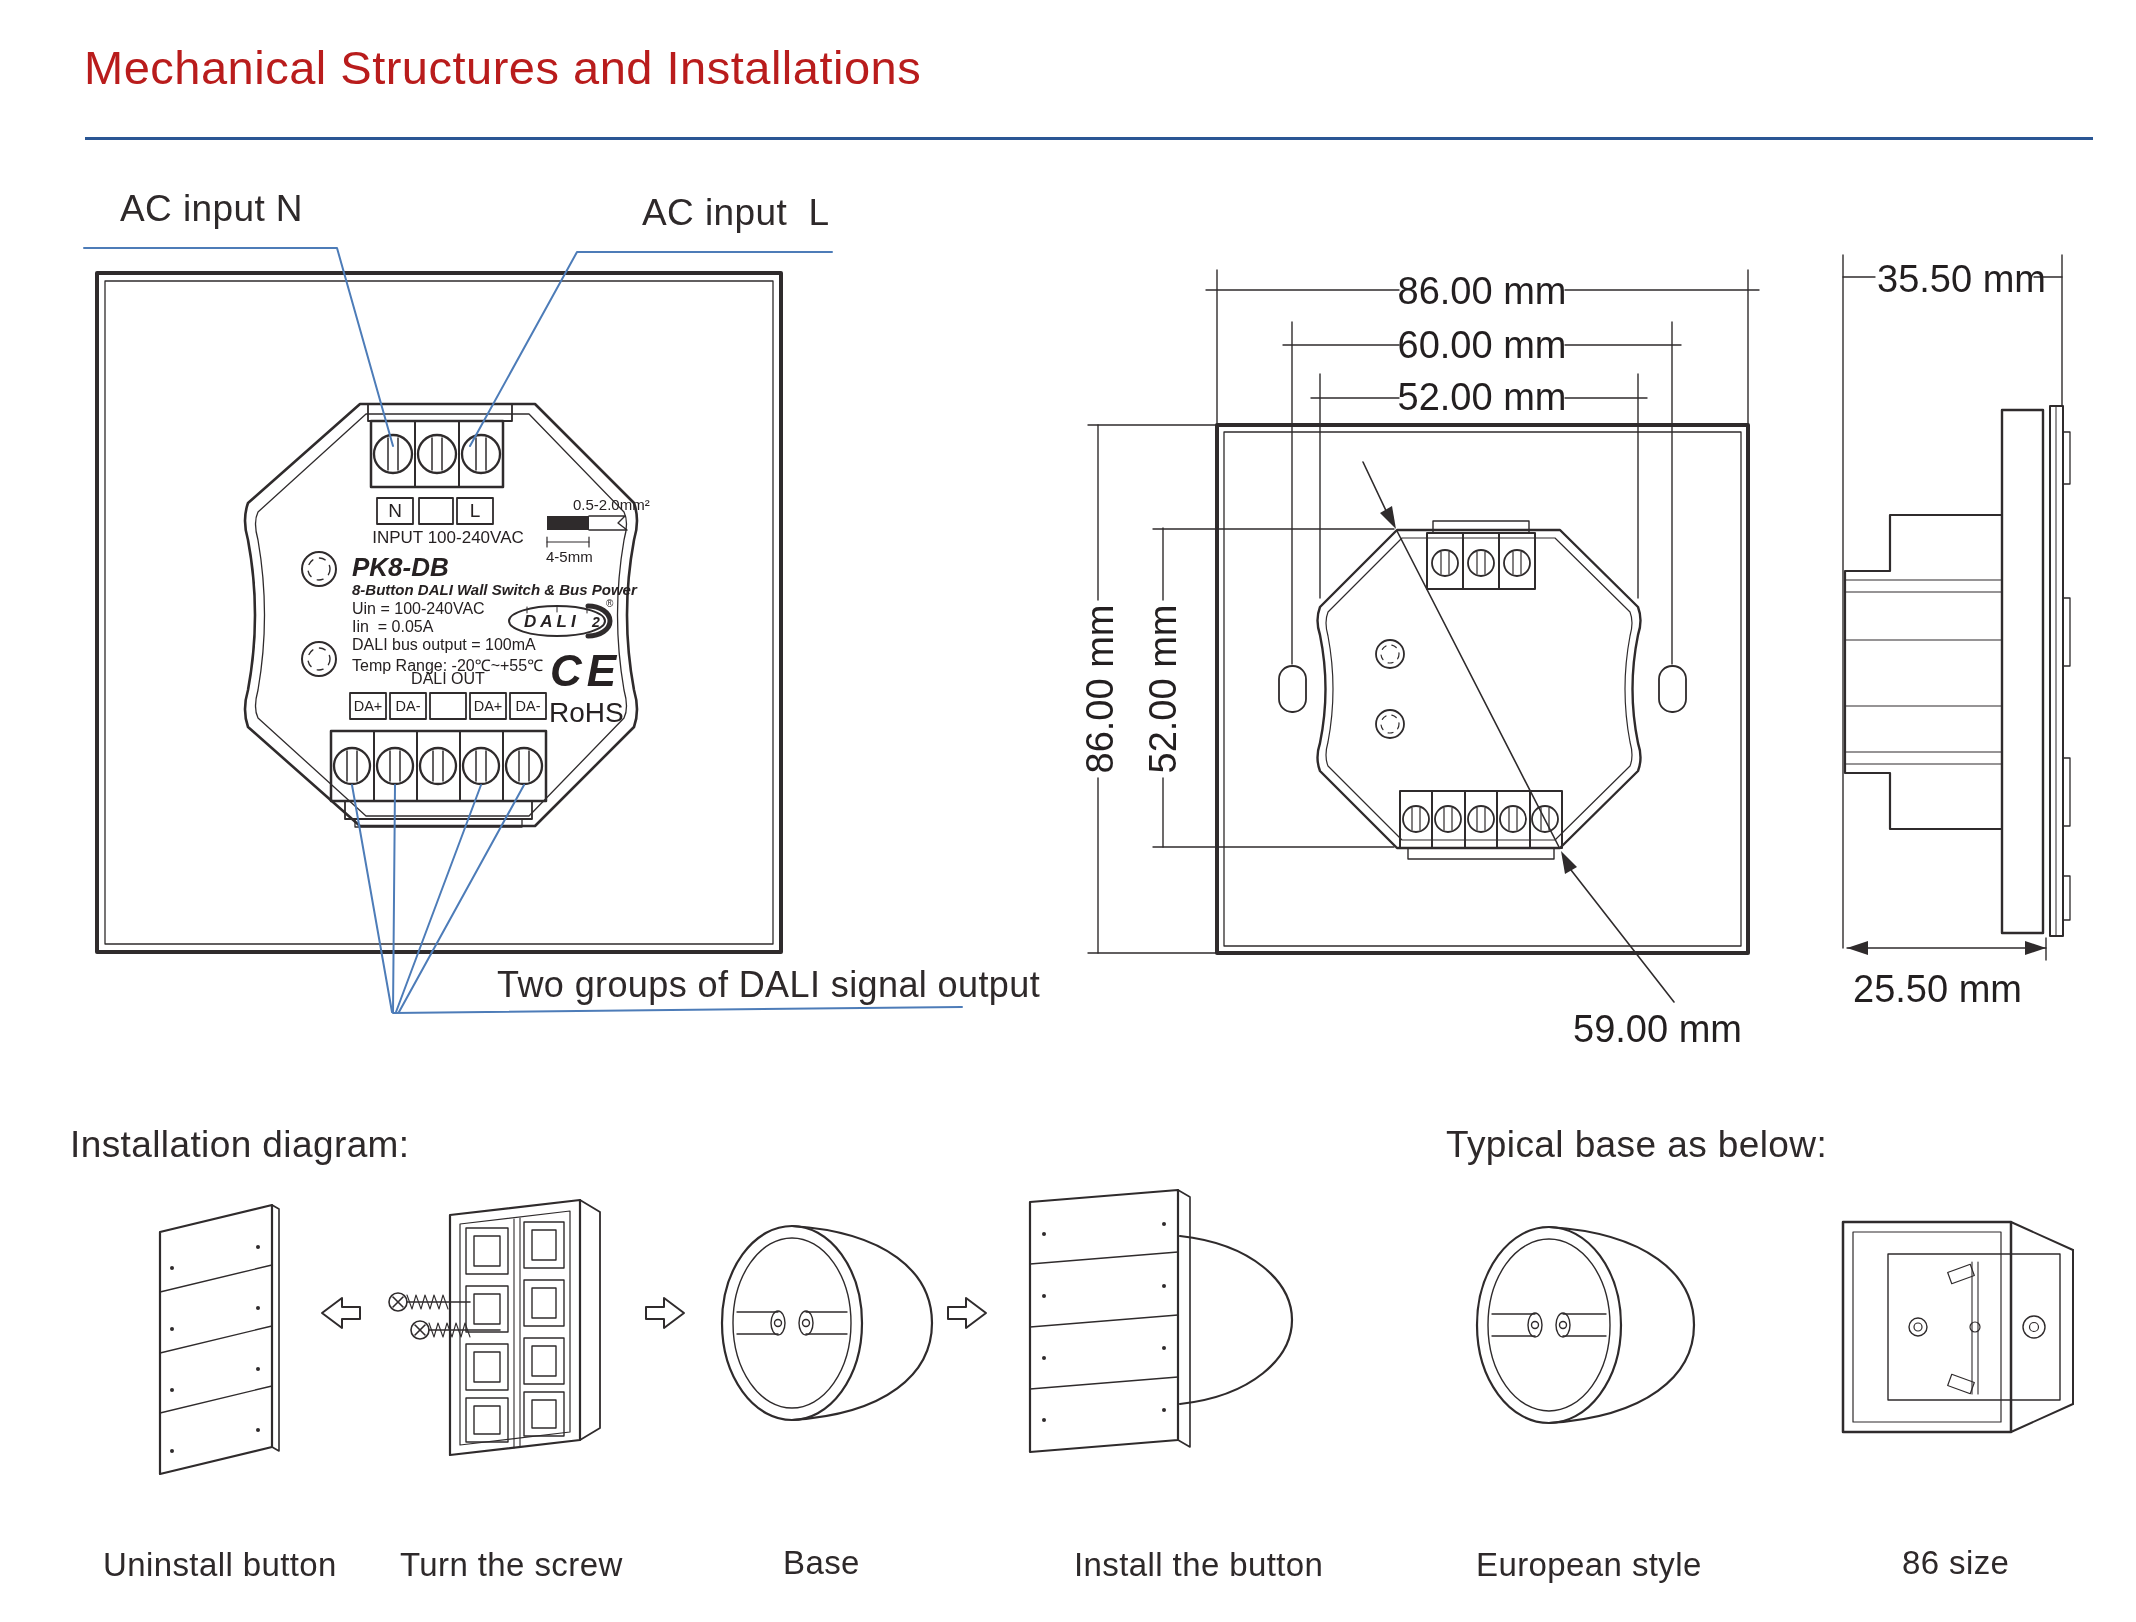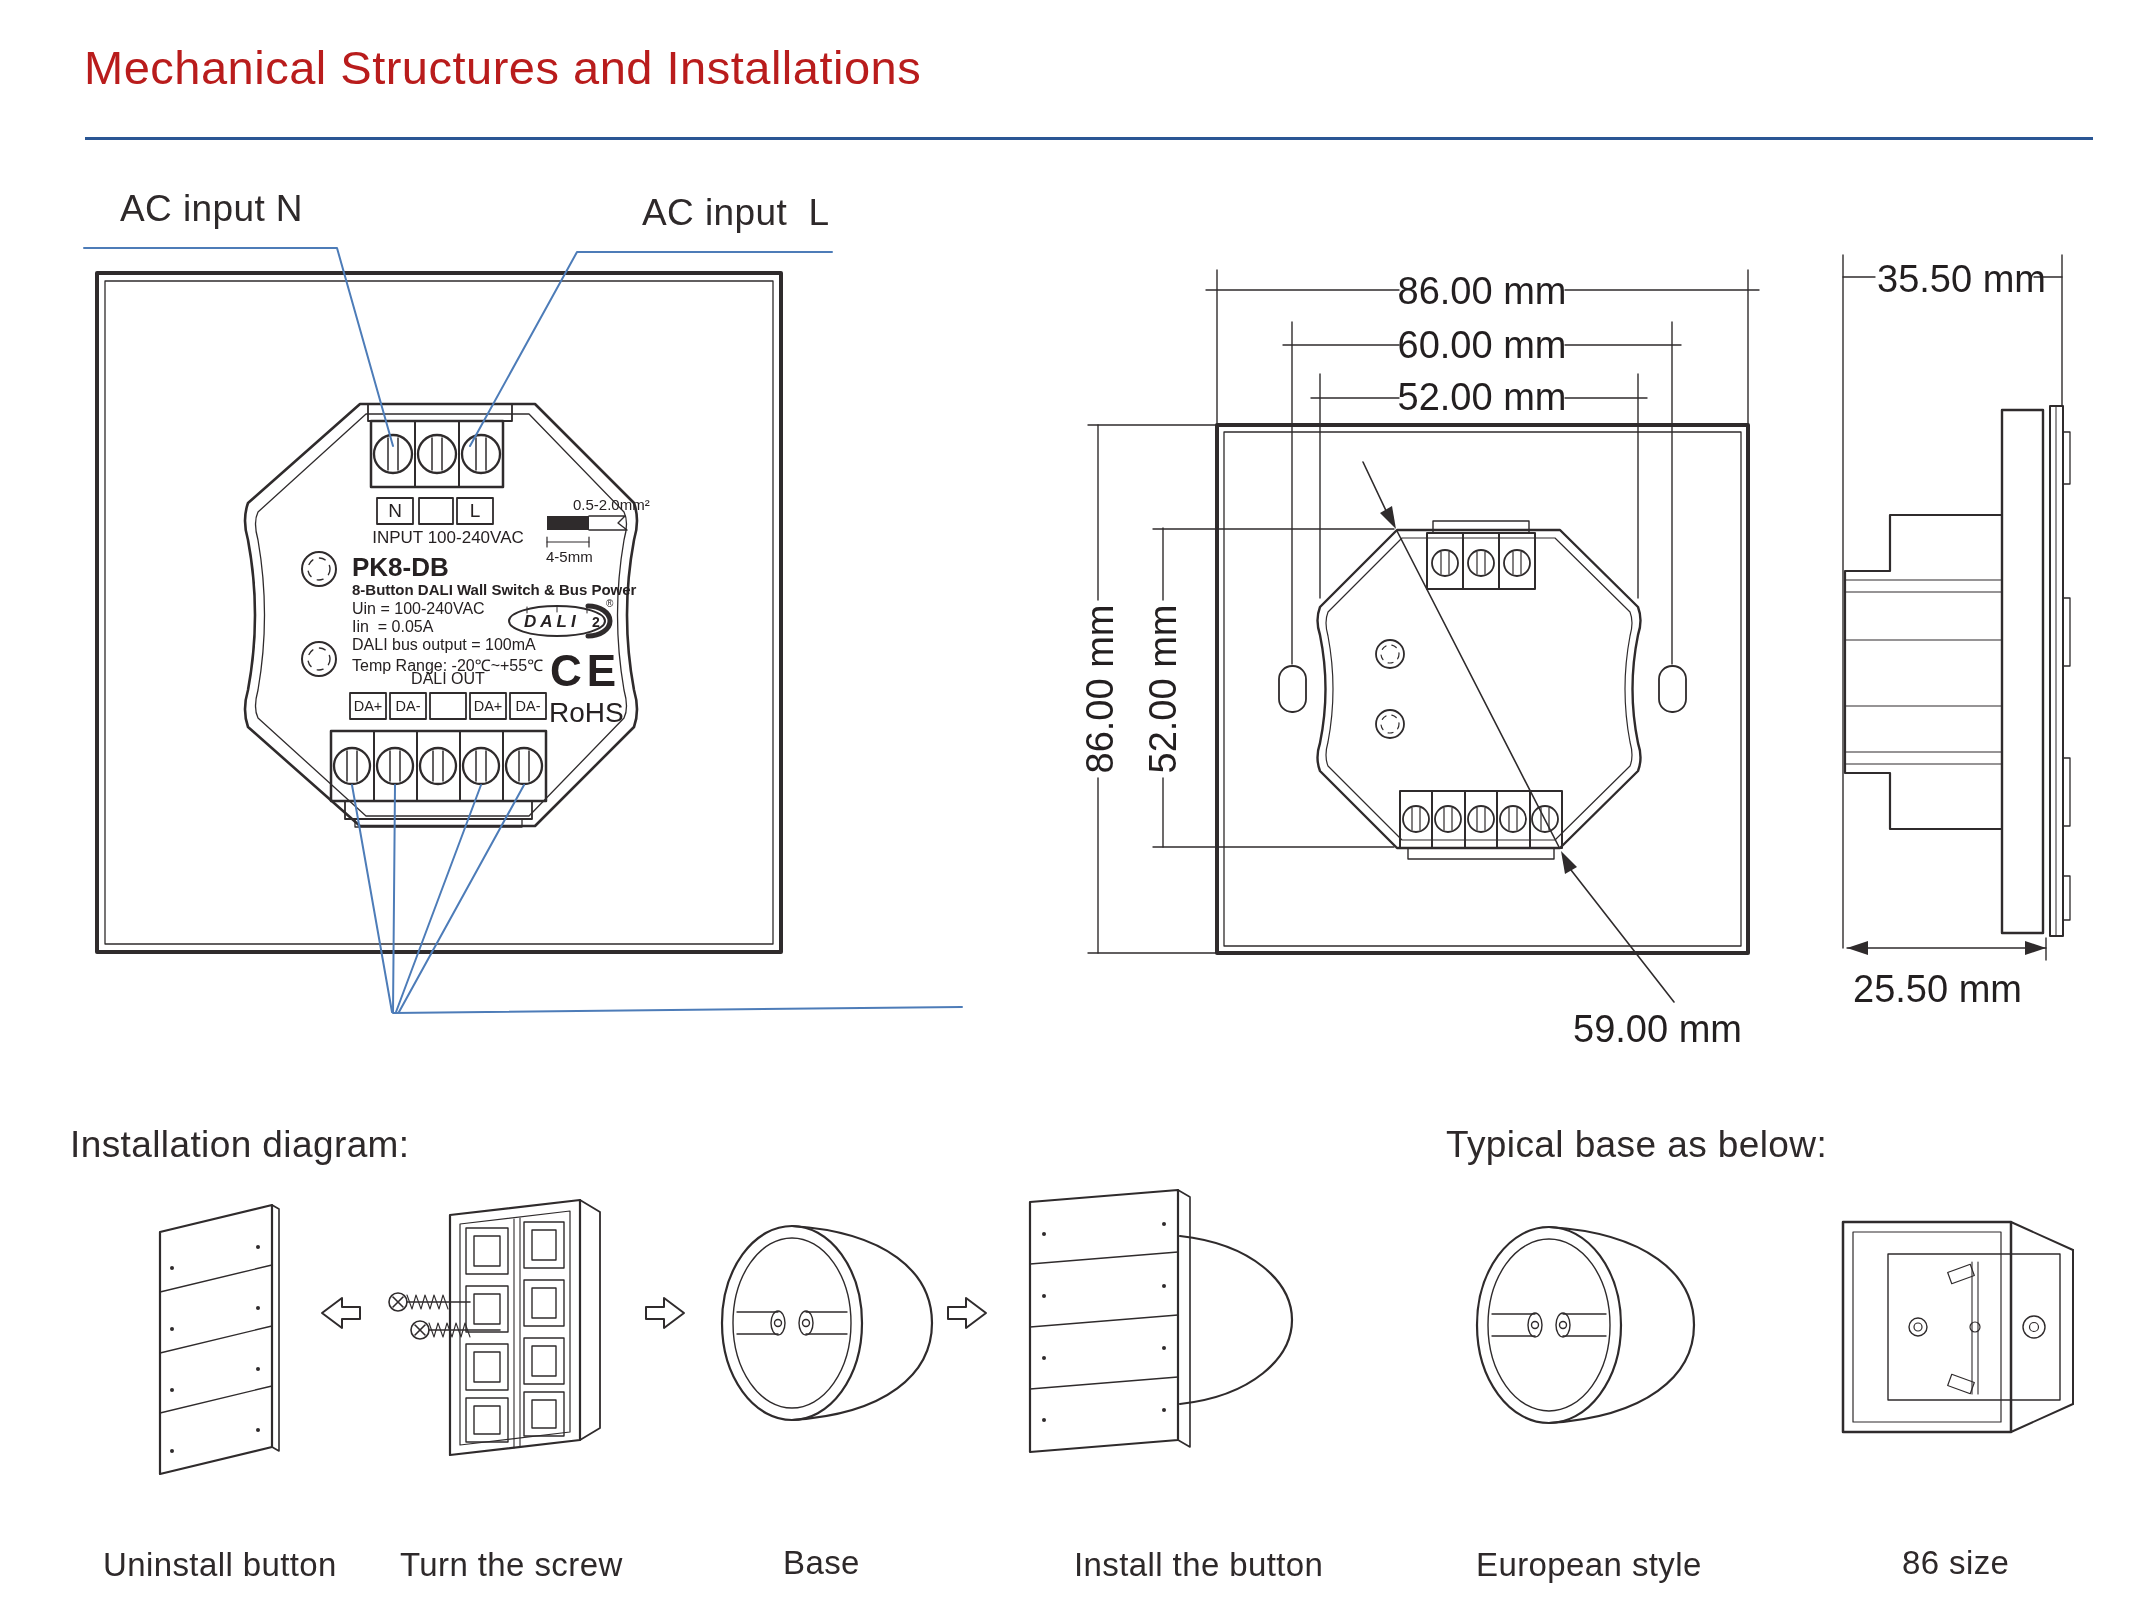--- a/index.html
+++ b/index.html
@@ -4,21 +4,21 @@
 <style>
   html,body{margin:0;padding:0;background:#ffffff;}
   #page{position:relative;width:2136px;height:1622px;background:#ffffff;overflow:hidden;
         font-family:"Liberation Sans",sans-serif;}
   .t{position:absolute;color:#262122;white-space:nowrap;}
   .thin{letter-spacing:0.4px;color:#2e292a;}
   .dim{font-size:38px;color:#231f20;}
   .ctr{transform:translateX(-50%);}
   .rot{transform:translate(-50%,-50%) rotate(-90deg);}
   .blue{color:#b91c1c;}
-  .bold{font-weight:700;}
+  .bold{font-weight:700;font-style:italic;}
   .pre{white-space:pre;}
   #title-rule{position:absolute;background:#2a5694;}
   svg{position:absolute;left:0;top:0;}
   .boxlbl{text-align:center;}
 </style>
 </head>
 <body>
 
 <div id="page">
 
@@ -438,20 +438,21 @@
 
   <div class="t bold" style="left:550px;top:646px;font-size:44px;letter-spacing:5px;">CE</div>
   <div class="t" style="left:549px;top:697px;font-size:28px;">RoHS</div>
 
   <div class="t boxlbl" style="left:350px;top:670px;width:196px;font-size:16px;">DALI OUT</div>
   <div class="t boxlbl" style="left:350px;top:693px;width:36px;font-size:14.5px;line-height:26px;">DA+</div>
   <div class="t boxlbl" style="left:390px;top:693px;width:36px;font-size:14.5px;line-height:26px;">DA-</div>
   <div class="t boxlbl" style="left:470px;top:693px;width:36px;font-size:14.5px;line-height:26px;">DA+</div>
   <div class="t boxlbl" style="left:510px;top:693px;width:36px;font-size:14.5px;line-height:26px;">DA-</div>
 
+  <div class="t thin" style="left:497px;top:964px;font-size:36px;">Two groups of DALI signal output</div>
 
   <div class="t dim ctr" style="left:1482px;top:270px;">86.00 mm</div>
   <div class="t dim ctr" style="left:1482px;top:324px;">60.00 mm</div>
   <div class="t dim ctr" style="left:1482px;top:376px;">52.00 mm</div>
   <div class="t dim rot" style="left:1100px;top:689px;">86.00 mm</div>
   <div class="t dim rot" style="left:1163px;top:689px;">52.00 mm</div>
   <div class="t dim" style="left:1573px;top:1008px;">59.00 mm</div>
 
   <div class="t dim" style="left:1877px;top:258px;">35.50 mm</div>
   <div class="t dim" style="left:1853px;top:968px;">25.50 mm</div>

